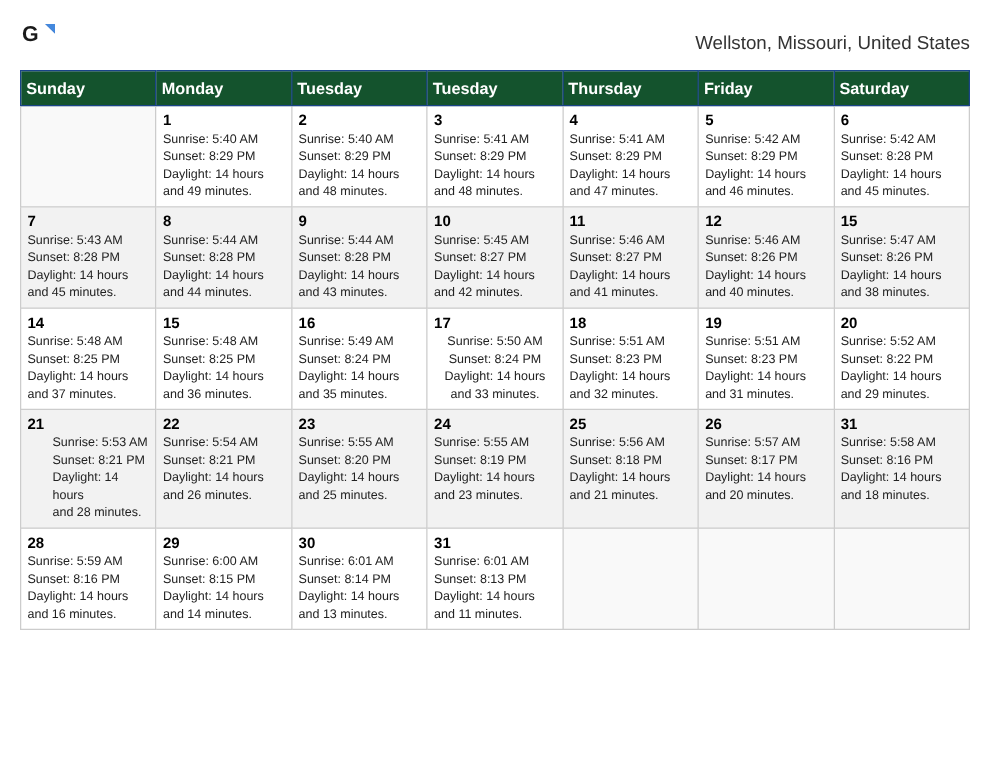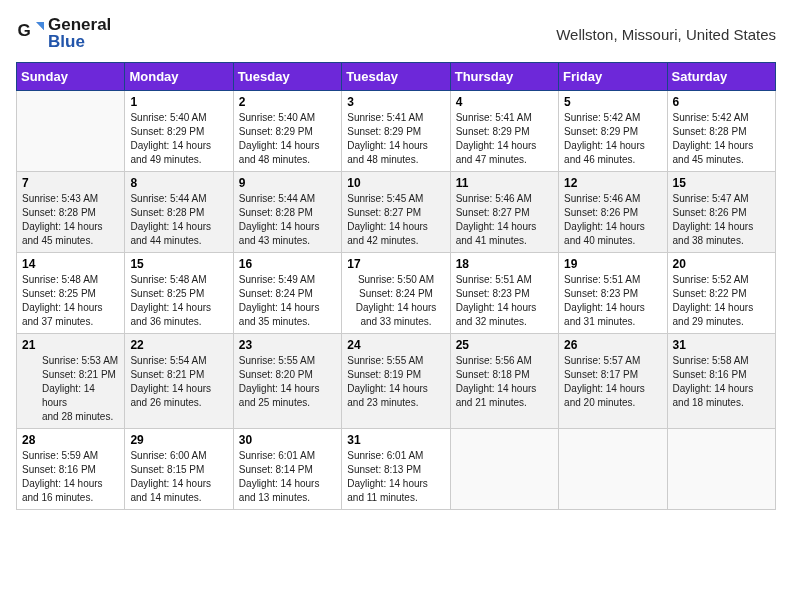--- a/index.html
+++ b/index.html
@@ -37,21 +37,21 @@
       font-size: 15px;
       color: #333;
       margin-top: 10px;
     }
     .calendar {
       width: 100%;
       border-collapse: collapse;
       font-size: 11px;
     }
     .calendar thead th {
-      background: #6d28d9;
+      background: #14532d;
       color: #fff;
       font-weight: bold;
       font-size: 13px;
       padding: 6px 4px;
       text-align: left;
       border: 1px solid #1a4488;
     }
     .calendar tbody td {
       border: 1px solid #ccc;
       padding: 4px 5px;
@@ -80,28 +80,20 @@
 </head>
 <body>
 
 <div class="header-area">
   <div class="logo">
     <svg class="logo-icon" viewBox="0 0 36 36">
       <text x="2" y="22" font-size="22" font-weight="bold" fill="#1a1a1a">G</text>
       <polygon points="26,4 36,14 36,4" fill="#2255aa"></polygon>
       <polygon points="26,4 36,4 36,14" fill="#4488dd"></polygon>
     </svg>
-    <div>
-      <div style="line-height:1">
-        <span style="font-size:17px;font-weight:bold;color:#1a1a1a;">General</span>
-      </div>
-      <div style="line-height:1">
-        <span style="font-size:17px;font-weight:bold;color:#2255aa;">Blue</span>
-      </div>
-    </div>
   </div>
   <div class="title-area">
     <div class="subtitle">Wellston, Missouri, United States</div>
   </div>
 </div>
 
 <table class="calendar">
   <thead>
     <tr id="header-row">
         <th>Sunday</th>

